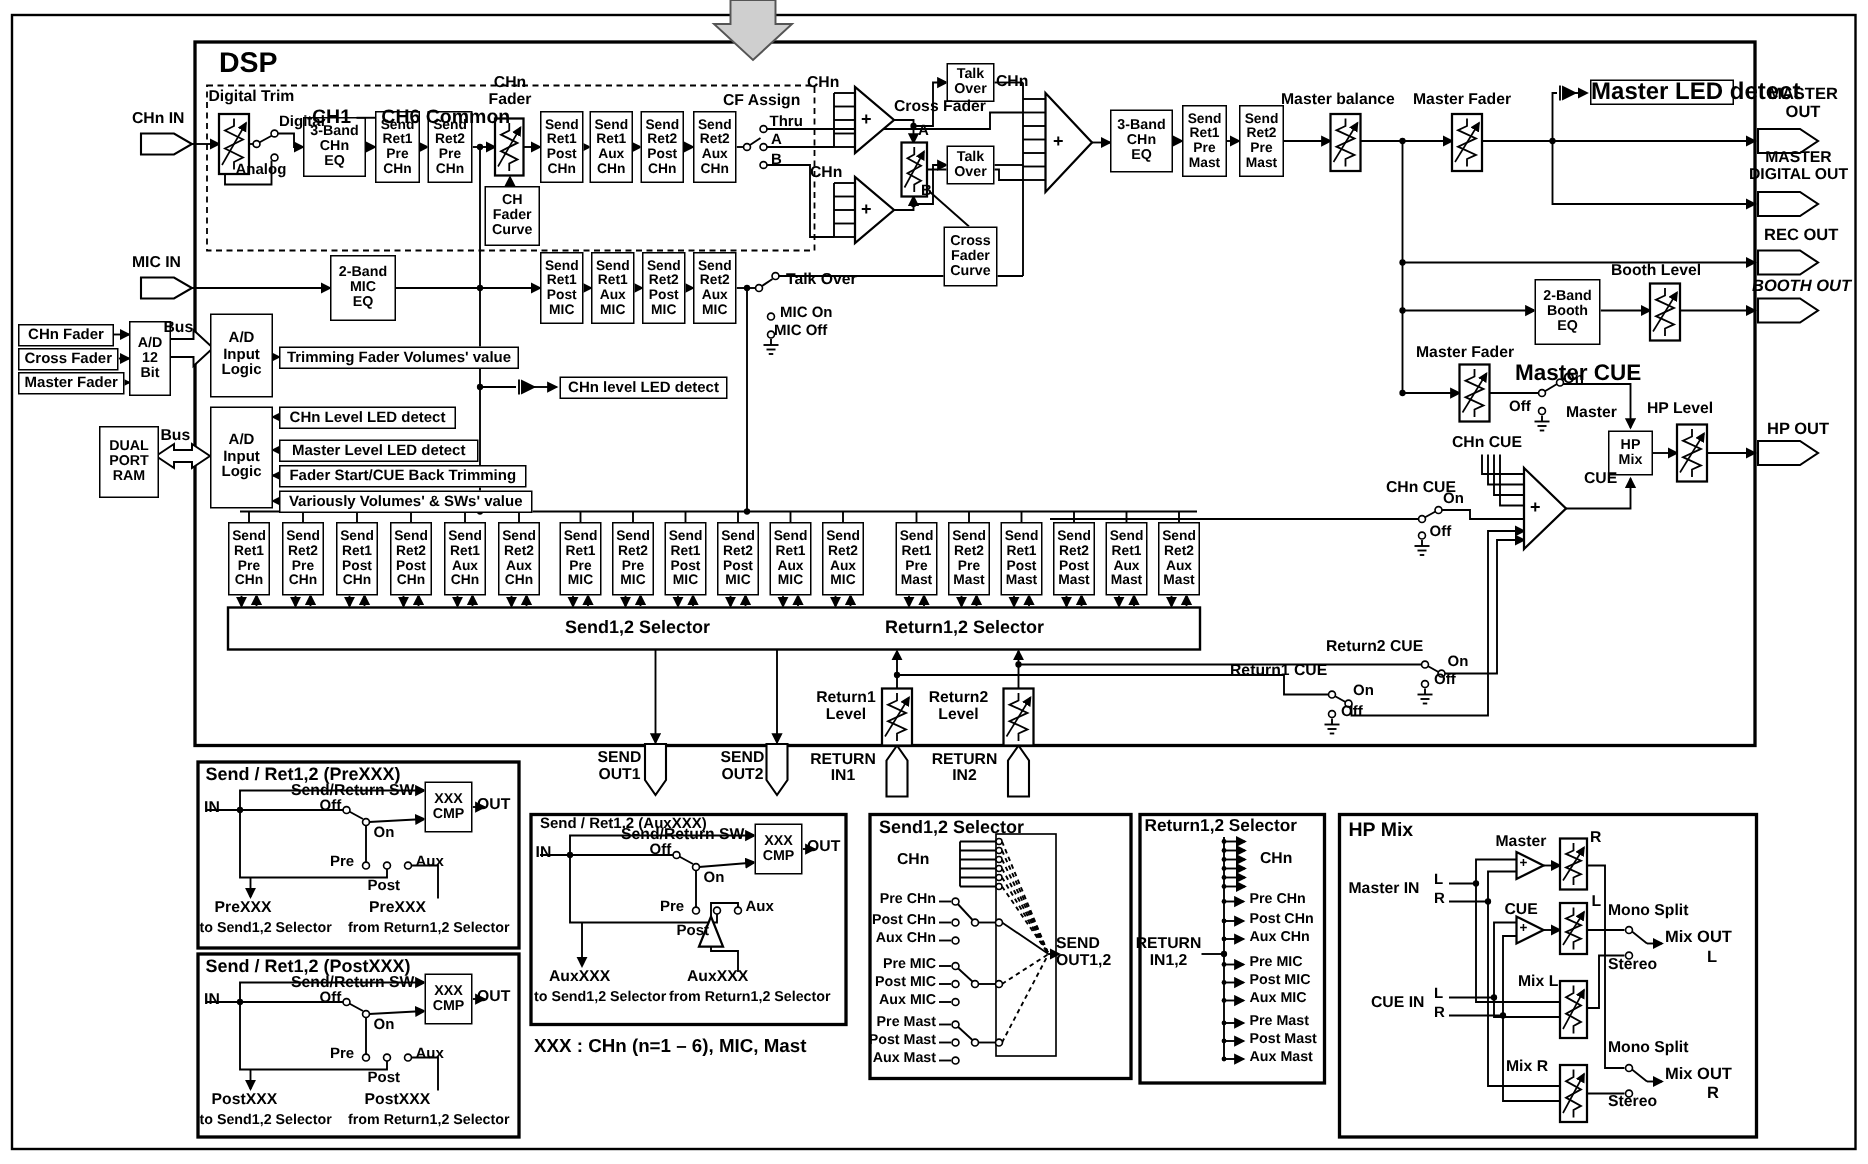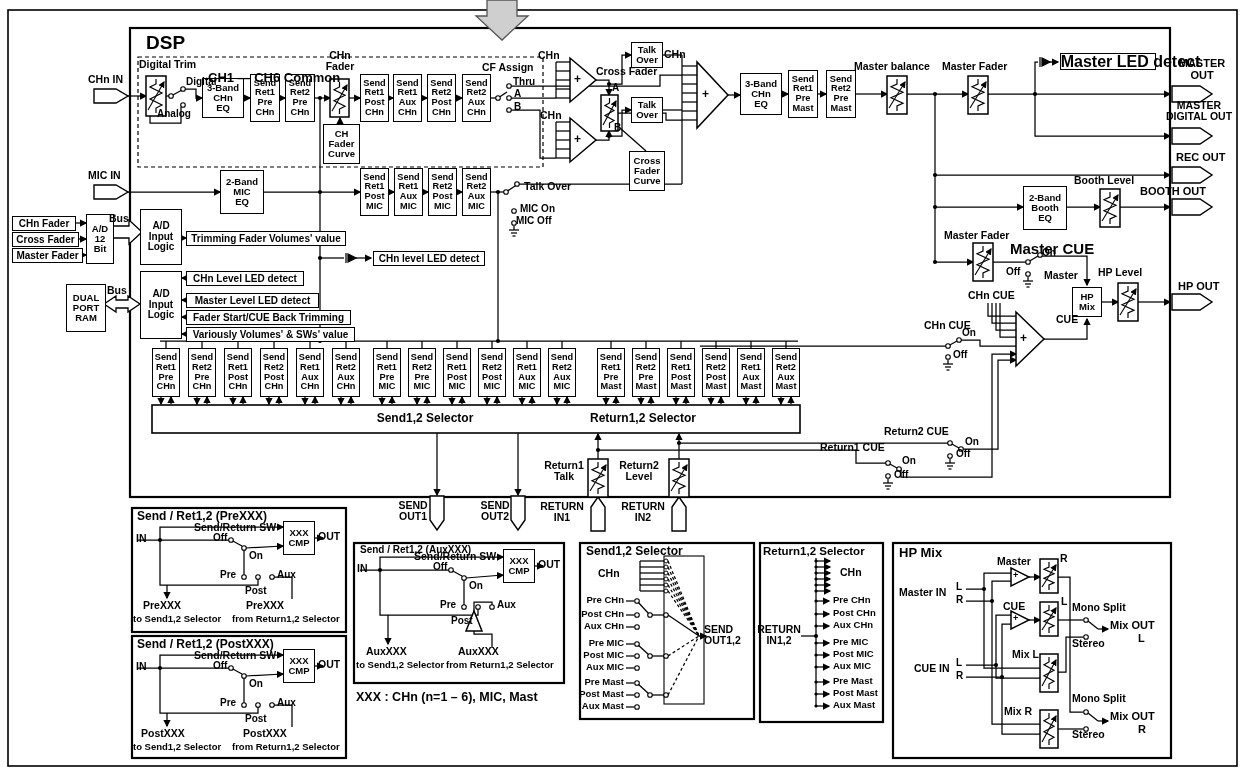--- a/index.html
+++ b/index.html
@@ -748,21 +748,21 @@
     <div class="lbl" style="left: 702px; top: 88px; font-size: 12px;">+</div>
     <div class="lbl" style="left: 1020px; top: 332px; font-size: 12px;">+</div>
     <div class="lbl" style="left: 854px; top: 61px; font-size: 10.5px;">Master balance</div>
     <div class="lbl" style="left: 942px; top: 61px; font-size: 10.5px;">Master Fader</div>
     <div class="lbl al-c" style="left: 1174px; top: 58px; width: 56px; font-size: 11px;">MASTER
 OUT</div>
     <div class="lbl al-c" style="left: 1158px; top: 100px; width: 82px; font-size: 10.5px;">MASTER
 DIGITAL OUT</div>
     <div class="lbl" style="left: 1176px; top: 152px; font-size: 11px;">REC OUT</div>
     <div class="lbl" style="left: 1074px; top: 175px; font-size: 10.5px;">Booth Level</div>
-    <div class="lbl" style="left: 1140px; top: 186px; font-size: 11px;">BOOTH OUT</div>
+    <div class="lbl" style="left: 1168px; top: 186px; font-size: 11px; font-style: italic;">BOOTH OUT</div>
     <div class="lbl" style="left: 944px; top: 230px; font-size: 10.5px;">Master Fader</div>
     <div class="lbl" style="left: 1010px; top: 241px; font-size: 15px; text-align: right;">Master CUE</div>
     <div class="lbl" style="left: 1042px; top: 248px; font-size: 10px;">On</div>
     <div class="lbl" style="left: 1006px; top: 267px; font-size: 10px;">Off</div>
     <div class="lbl" style="left: 1044px; top: 270px; font-size: 10.5px;">Master</div>
     <div class="lbl" style="left: 1098px; top: 267px; font-size: 10.5px;">HP Level</div>
     <div class="lbl" style="left: 1178px; top: 281px; font-size: 11px;">HP OUT</div>
     <div class="lbl" style="left: 968px; top: 290px; font-size: 10.5px;">CHn CUE</div>
     <div class="lbl" style="left: 1056px; top: 314px; font-size: 10.5px;">CUE</div>
     <div class="lbl" style="left: 924px; top: 320px; font-size: 10.5px;">CHn CUE</div>
@@ -783,21 +783,21 @@
     <div class="lbl al-c" style="left: 580px; top: 412px; width: 126px; font-size: 12px;">Return1,2 Selector</div>
     <div class="lbl al-c" style="left: 392px; top: 500px; width: 42px; font-size: 10.5px;">SEND
 OUT1</div>
     <div class="lbl al-c" style="left: 474px; top: 500px; width: 42px; font-size: 10.5px;">SEND
 OUT2</div>
     <div class="lbl al-c" style="left: 536px; top: 501px; width: 52px; font-size: 10.5px;">RETURN
 IN1</div>
     <div class="lbl al-c" style="left: 617px; top: 501px; width: 52px; font-size: 10.5px;">RETURN
 IN2</div>
     <div class="lbl al-c" style="left: 542px; top: 460px; width: 44px; font-size: 10.5px;">Return1
-Talk</div>
+Level</div>
     <div class="lbl al-c" style="left: 617px; top: 460px; width: 44px; font-size: 10.5px;">Return2
 Level</div>
     <div class="lbl" style="left: 356px; top: 691px; font-size: 12.5px;">XXX : CHn (n=1 – 6), MIC, Mast</div>
     <div class="lbl" style="left: 137px; top: 510px; font-size: 12px;">Send / Ret1,2 (PreXXX)</div>
     <div class="lbl" style="left: 136px; top: 533px; font-size: 10.5px;">IN</div>
     <div class="lbl" style="left: 194px; top: 522px; font-size: 10.5px;">Send/Return SW</div>
     <div class="lbl" style="left: 213px; top: 533px; font-size: 10px;">Off</div>
     <div class="lbl" style="left: 249px; top: 551px; font-size: 10px;">On</div>
     <div class="lbl" style="left: 220px; top: 570px; font-size: 10px;">Pre</div>
     <div class="lbl" style="left: 277px; top: 570px; font-size: 10px;">Aux</div>

